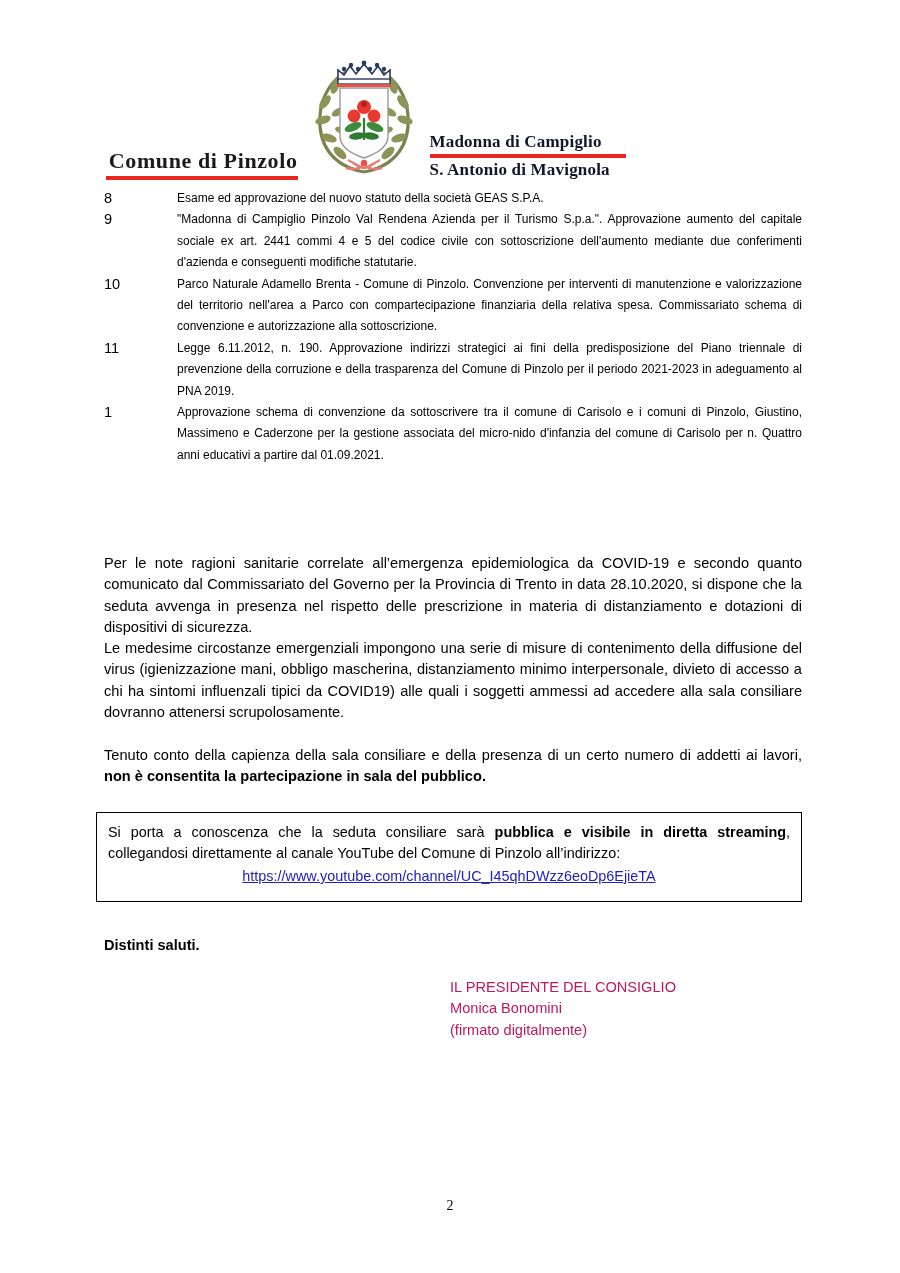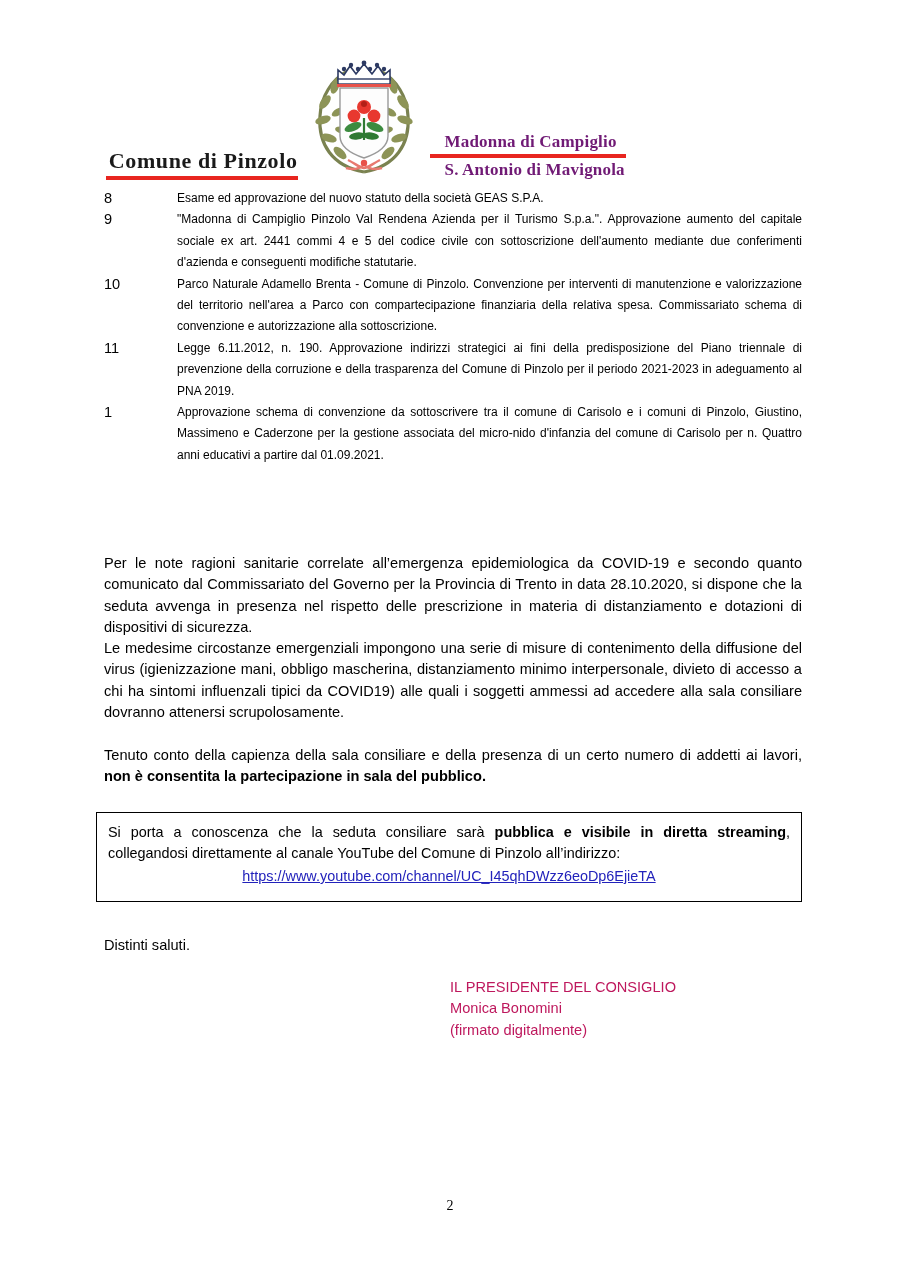--- a/index.html
+++ b/index.html
@@ -64,22 +64,21 @@
     padding-left: 10px;
     box-sizing: border-box;
   }
   .lh-right .line1,
   .lh-right .line2 {
     font-family: "Liberation Serif", serif;
     font-weight: bold;
     font-size: 17px;
     white-space: nowrap;
     letter-spacing: 0.2px;
-    color: #701a75;
-    margin-left: 15px;
+    color: #0f172a;
   }
   .lh-rule-right {
     height: 4px;
     background: #e8251f;
     margin: 2px 0 2px 0;
     width: 196px;
   }
 
   
   .agenda {
@@ -152,20 +151,21 @@
   }
 
   
   .closing {
     position: absolute;
     left: 104px;
     top: 935px;
     font-size: 14.6px;
     line-height: 21.4px;
     color: #000;
+    font-weight: bold;
   }
   .signature {
     position: absolute;
     left: 450px;
     top: 977px;
     width: 426px;
     text-align: left;
     font-size: 14.6px;
     line-height: 21.4px;
     color: #be185d;

